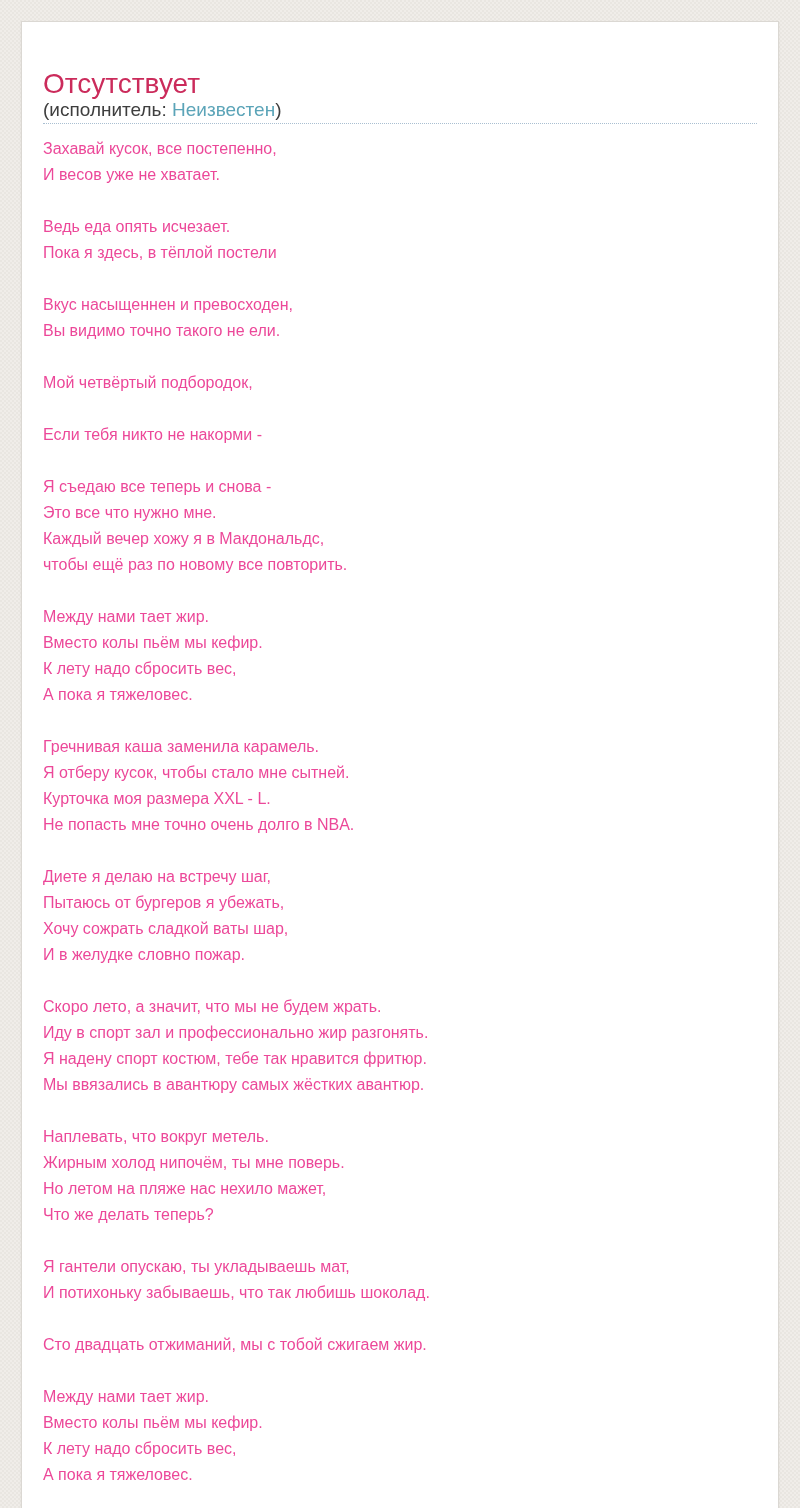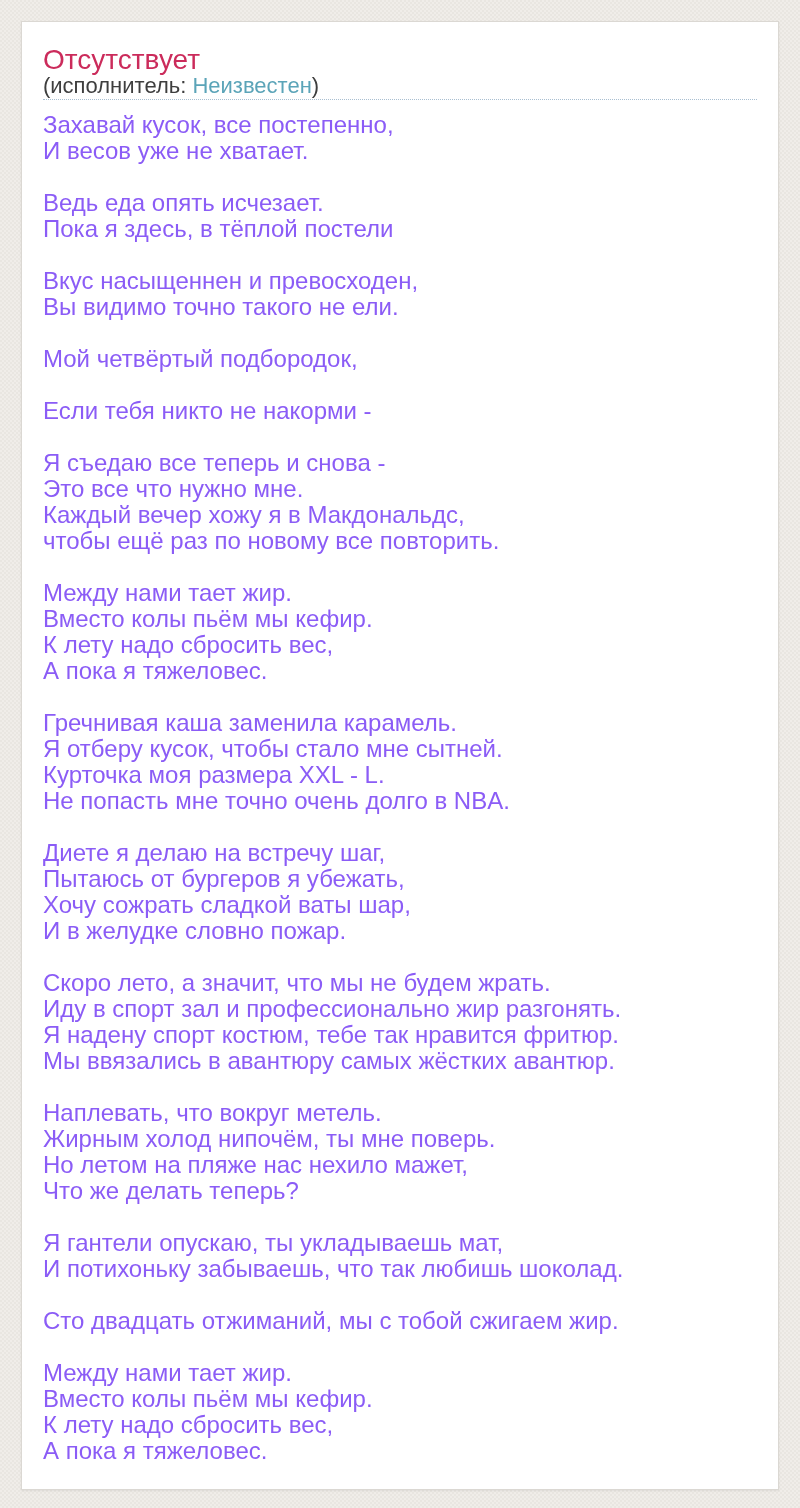--- a/index.html
+++ b/index.html
@@ -23,42 +23,43 @@
     width: 758px;
     background: #ffffff;
     border: 1px solid #dbd8d3;
     box-shadow: 0 1px 2px rgba(0,0,0,0.07);
     padding: 22px 21px 25px 21px;
   }
   .header {
     border-bottom: 1px dotted #a9bfd1;
     padding-bottom: 3px;
     margin-bottom: 12px;
+    margin-top: 24px;
   }
   h1.title {
     margin: 0;
     font-size: 28px;
     line-height: 31px;
     font-weight: 400;
     color: #cb2b5b;
   }
   .subtitle {
-    font-size: 22px;
+    font-size: 19px;
     line-height: 21px;
     color: #3e3e3e;
   }
   .artist-link {
     color: #5ba4b8;
     text-decoration: none;
     cursor: pointer;
   }
   .lyrics {
-    font-size: 24px;
+    font-size: 16px;
     line-height: 26px;
-    color: #8b5cf6;
+    color: #ec4899;
   }
   .stanza { margin: 0 0 26px 0; }
   .stanza:last-child { margin-bottom: 0; }
 </style>
 </head>
 <body>
 
 <div class="page">
   <div class="card">
     <div class="header">

